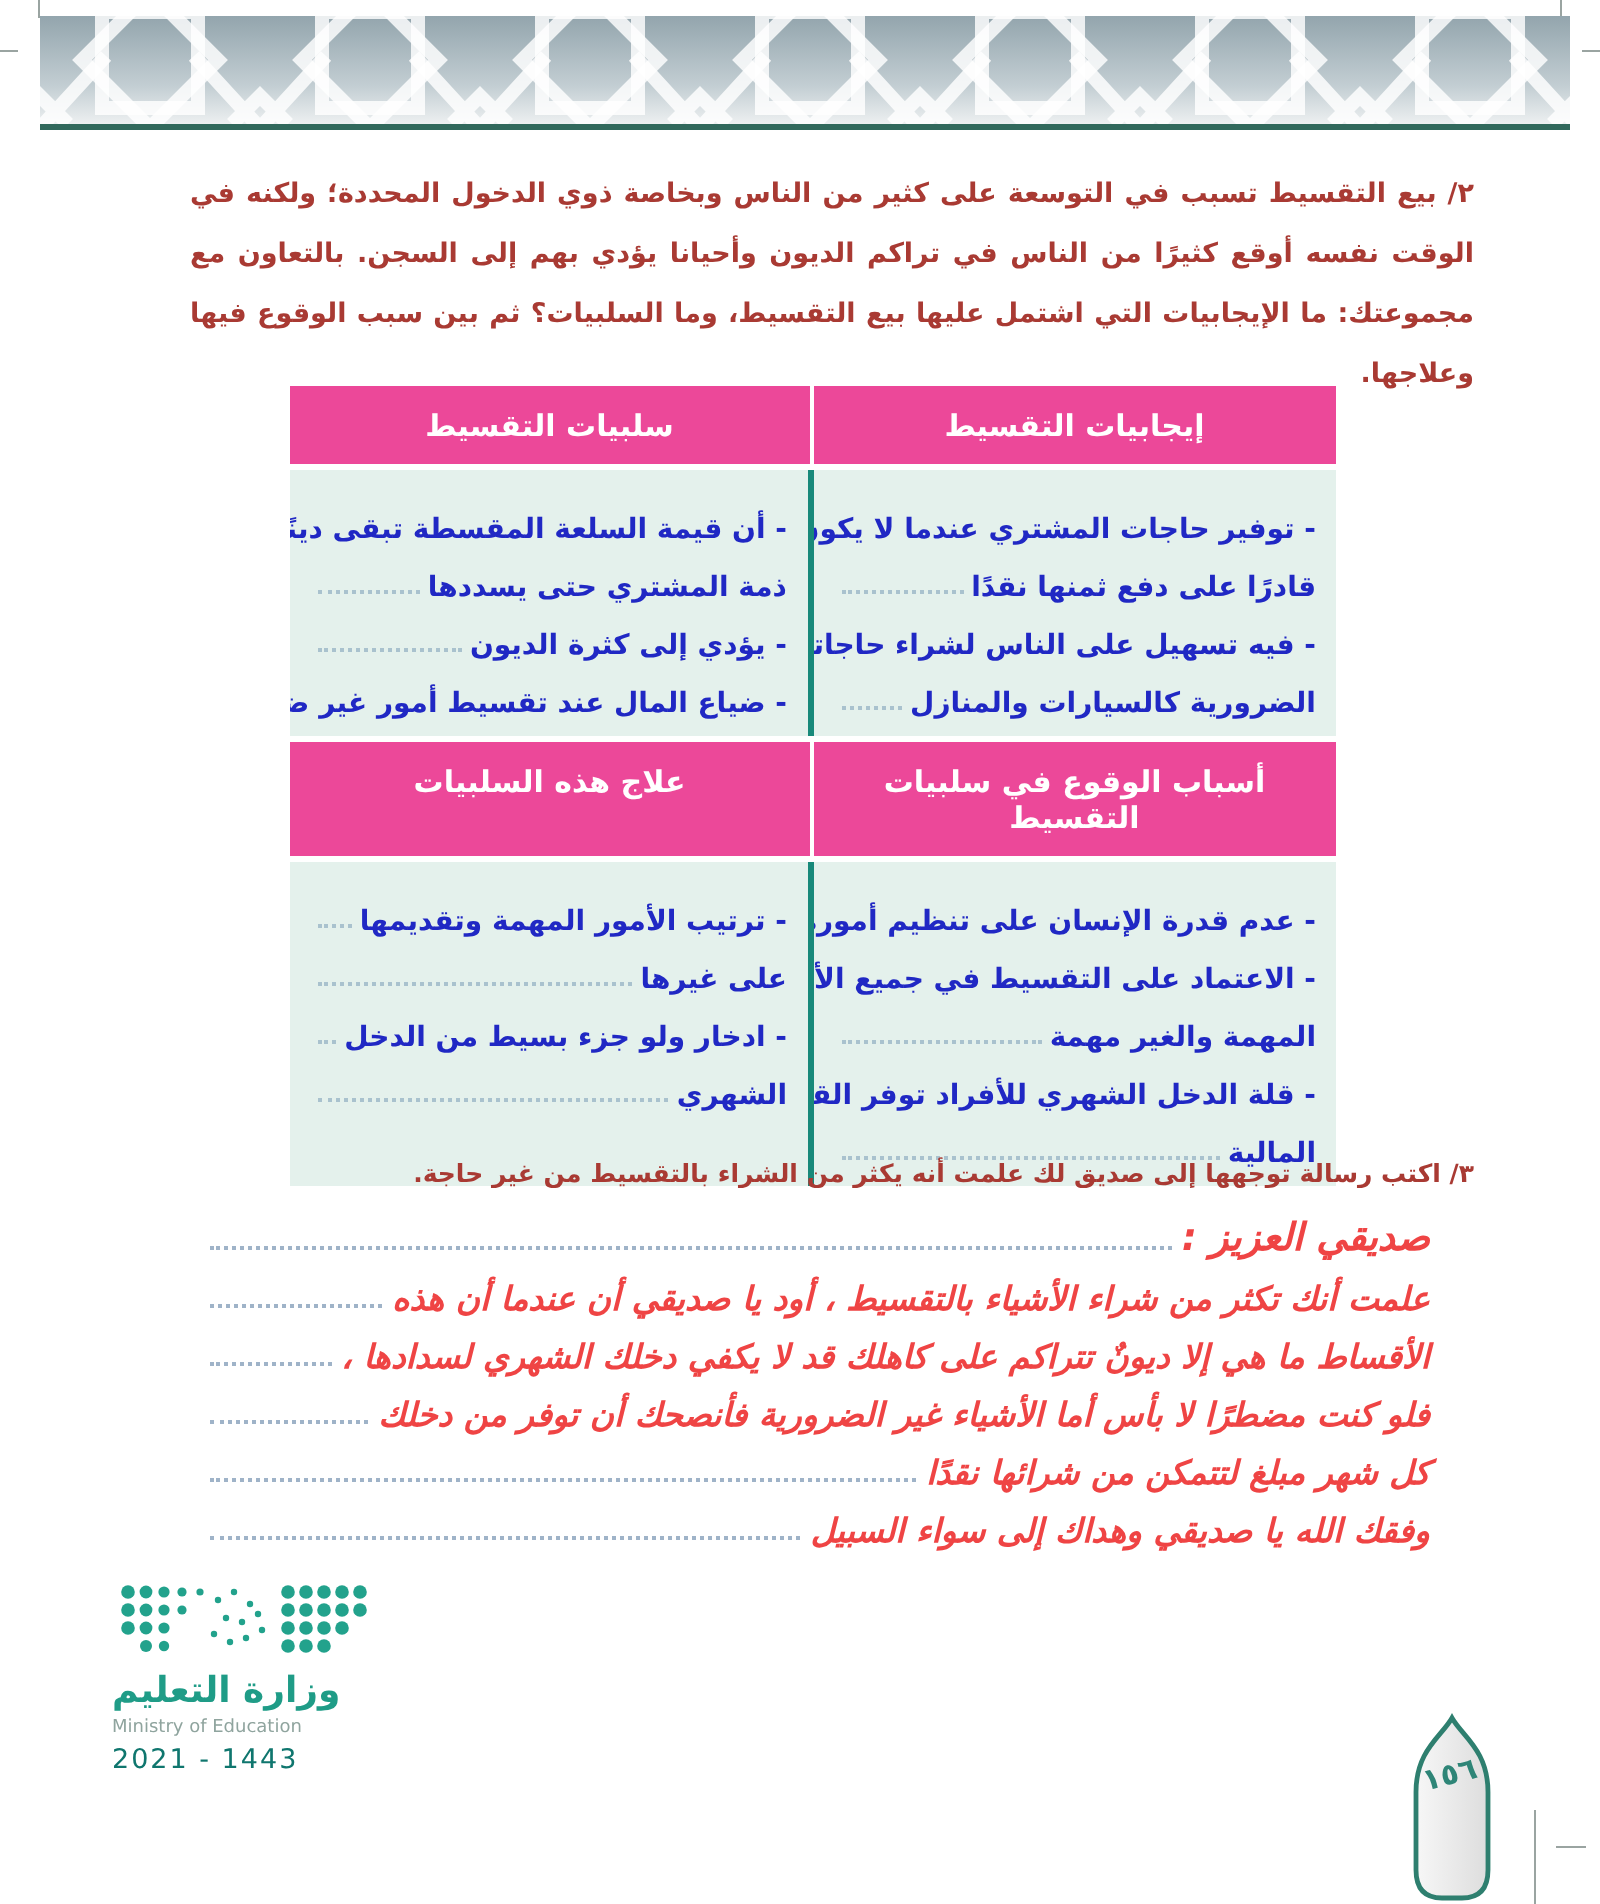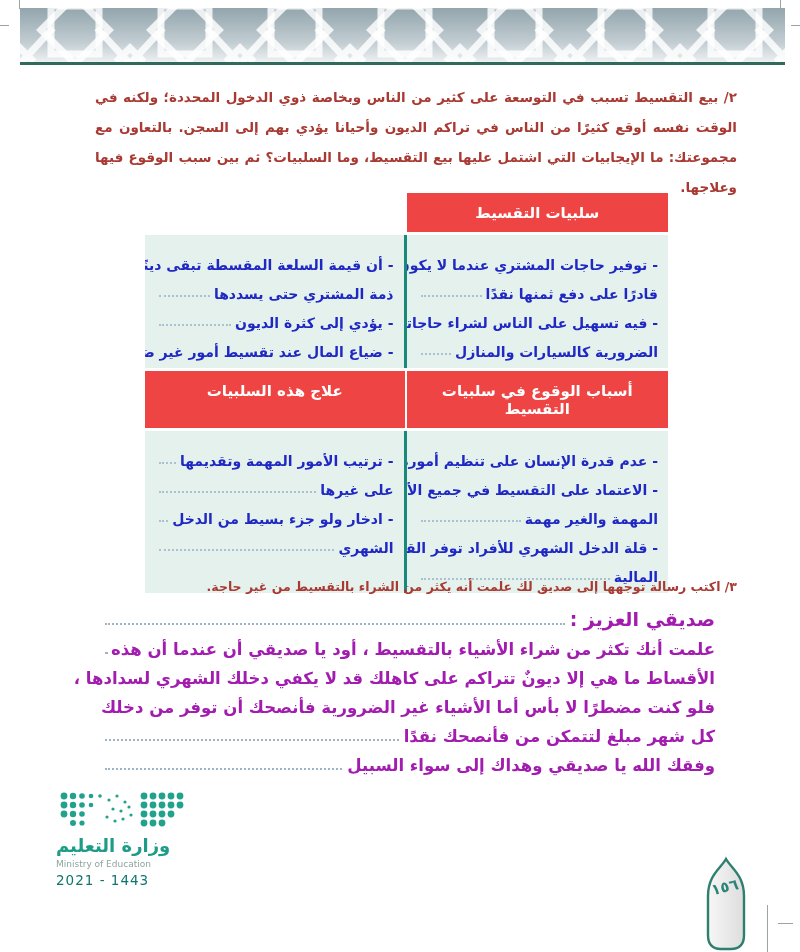--- a/index.html
+++ b/index.html
@@ -30,34 +30,34 @@
     position:absolute;top:579px;right:63px;left:44px;
     color:#a93a33;font-weight:bold;font-size:12.5px;text-align:right;
   }
   
   .tbl{position:absolute;top:193px;right:132px;width:523px;}
   .trow{display:flex;margin-bottom:3px;}
   .cell{width:50%;box-sizing:border-box;overflow:hidden;}
   .trow .cell:nth-child(2){border-right:2px solid #ffffff;}
   .trow.bodyrow .cell:nth-child(2){border-right:3px solid #18897a;}
   .th{
-    background:#ef4444;color:#ffffff;font-weight:bold;font-size:15px;
+    background:#ec4899;color:#ffffff;font-weight:bold;font-size:15px;
     text-align:center;padding:11px 20px 10px;
   }
   .td{
     background:#e4f1ec;color:#2028c4;font-weight:bold;font-size:14px;
     padding:9px 10px 8px;
   }
   .trow.body1 .td{min-height:105px;}
   .trow.body2 .td{min-height:140px;}
   .cline{display:flex;align-items:flex-end;height:29px;}
   .cline .txt{white-space:nowrap;}
   .cline .dots{flex:1;min-width:0;border-bottom:2px dotted #a9c2ce;margin:0 4px 5px;}
   
-  .letter{position:absolute;top:597px;right:85px;left:100px;color:#a21caf;font-weight:bold;}
+  .letter{position:absolute;top:597px;right:85px;left:100px;color:#ef4444;font-weight:bold;font-style:italic;}
   .lline{display:flex;align-items:flex-end;height:29px;font-size:16.5px;}
   .lline.salut{height:33px;font-size:19px;}
   .lline .txt{white-space:nowrap;}
   .lline .dots{flex:1;min-width:0;border-bottom:2px dotted #9fb3c8;margin:0 5px 5px;}
   
   .moe{position:absolute;left:56px;top:790px;width:140px;direction:ltr;text-align:left;}
   .moe-ar{color:#1f9c87;font-size:18px;font-weight:bold;line-height:1.15;}
   .moe-en{color:#8fa49e;font-size:9px;margin-top:2px;}
   .moe-years{color:#0f766e;font-size:13.5px;letter-spacing:1px;margin-top:3px;}
   
@@ -92,20 +92,21 @@
     <rect width="765" height="54" fill="url(#gbg)"></rect>
     <rect width="765" height="54" fill="url(#pstar)"></rect>
   </svg>
 </div>
 
 <div class="q2">٢/ بيع التقسيط تسبب في التوسعة على كثير من الناس وبخاصة ذوي الدخول المحددة؛ ولكنه في الوقت نفسه أوقع كثيرًا من الناس في تراكم الديون وأحيانا يؤدي بهم إلى السجن. بالتعاون مع مجموعتك: ما الإيجابيات التي اشتمل عليها بيع التقسيط، وما السلبيات؟ ثم بين سبب الوقوع فيها وعلاجها.</div>
 
 <div class="tbl">
 
   <div class="trow headrow">
+    <div class="cell th">إيجابيات التقسيط</div>
     <div class="cell th">سلبيات التقسيط</div>
   </div>
 
   <div class="trow bodyrow body1">
     <div class="cell td">
       <div class="cline">
           <span class="txt">- توفير حاجات المشتري عندما لا يكون</span>
           <span class="dots"></span>
         </div>
       <div class="cline">
@@ -204,21 +205,21 @@
     </div>
   <div class="lline">
       <span class="txt">الأقساط ما هي إلا ديونٌ تتراكم على كاهلك قد لا يكفي دخلك الشهري لسدادها ،</span>
       <span class="dots"></span>
     </div>
   <div class="lline">
       <span class="txt">فلو كنت مضطرًا لا بأس أما الأشياء غير الضرورية فأنصحك أن توفر من دخلك</span>
       <span class="dots"></span>
     </div>
   <div class="lline">
-      <span class="txt">كل شهر مبلغ لتتمكن من فأنصحك نقدًا</span>
+      <span class="txt">كل شهر مبلغ لتتمكن من شرائها نقدًا</span>
       <span class="dots"></span>
     </div>
   <div class="lline">
       <span class="txt">وفقك الله يا صديقي وهداك إلى سواء السبيل</span>
       <span class="dots"></span>
     </div>
 </div>
 
 <div class="moe">
   <svg width="132" height="42" viewBox="0 0 132 42">

